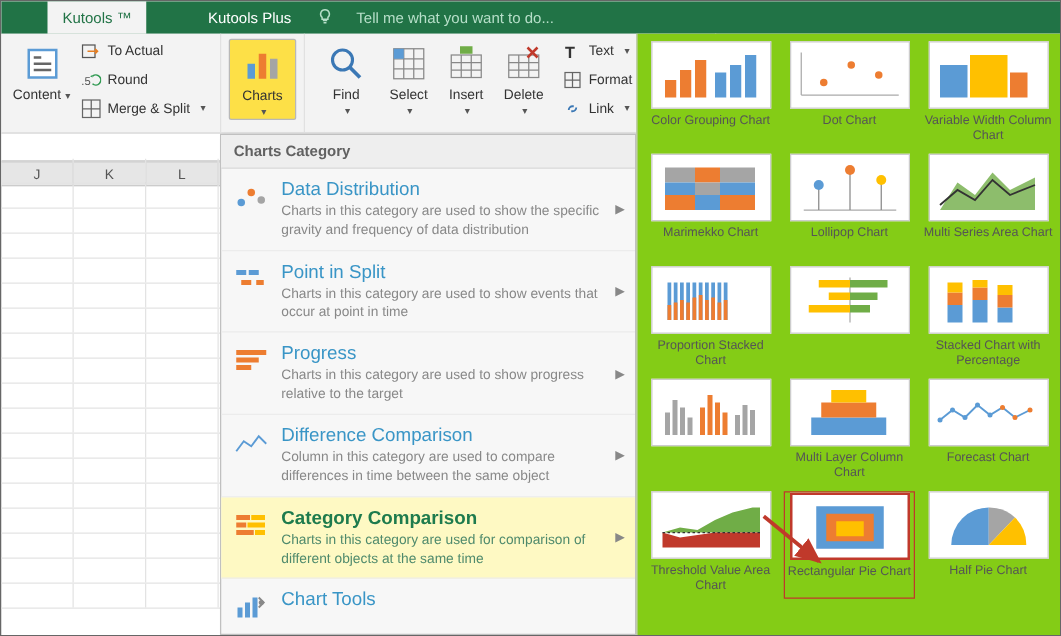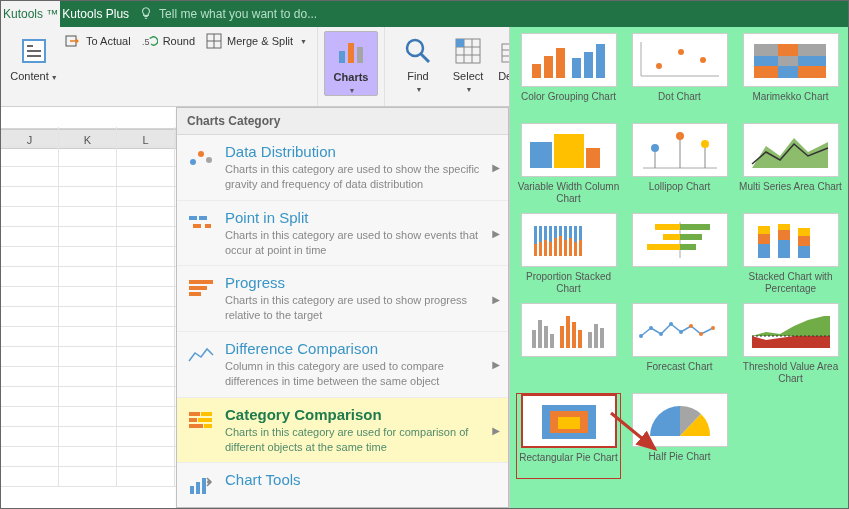--- a/index.html
+++ b/index.html
@@ -1,51 +1,51 @@
 <!DOCTYPE html>
 <html><head>
 <meta charset="utf-8">
 <style>
   * { box-sizing: border-box; margin: 0; padding: 0; }
   body { font-family: "Segoe UI", Arial, sans-serif; font-size: 12px; color: #333; background: #fff; width: 849px; height: 509px; overflow: hidden; position: relative; border: 1px solid #666; }
   .tabbar { background: #217346; height: 26px; display: flex; align-items: stretch; }
-  .tab { padding: 0 2px; display: flex; align-items: center; color: #fff; cursor: pointer; font-size: 12px; }
+  .tab { padding: 0 12px; display: flex; align-items: center; color: #fff; cursor: pointer; font-size: 12px; margin-left: 37px; }
   .tab.active { background: #f3f3f3; color: #217346; font-weight: 500; }
-  .tellme { flex: 1; display: flex; align-items: center; color: #b7dfc9; padding-left: 8px; gap: 6px; }
+  .tellme { flex: 1; display: flex; align-items: center; color: #b7dfc9; padding-left: 8px; gap: 18px; }
   .ribbon { background: #f3f3f3; height: 80px; border-bottom: 1px solid #d0d0d0; display: flex; }
   .group { display: flex; align-items: flex-start; padding: 4px 6px 0 6px; border-right: 1px solid #e1e1e1; }
   .big-btn { display: flex; flex-direction: column; align-items: center; width: 54px; padding-top: 4px; gap: 3px; cursor: pointer; }
   .big-btn .ic { width: 32px; height: 32px; display: flex; align-items: center; justify-content: center; }
   .big-btn .lbl { font-size: 11px; text-align: center; line-height: 1.1; }
-  .small-btns { display: flex; flex-direction: row; gap: 3px; }
+  .small-btns { display: flex; flex-direction: column; gap: 3px; }
   .small-btn { display: flex; align-items: center; gap: 5px; padding: 2px 4px; font-size: 11px; cursor: pointer; }
   .small-btn .sic { width: 16px; height: 16px; display: flex; align-items: center; justify-content: center; }
   .caret { font-size: 7px; color: #555; margin-left: 2px; }
-  .charts-btn { background: #c4b5fd; border: 1px solid #b8b8b8; border-radius: 2px; font-weight: bold; }
+  .charts-btn { background: #fde047; border: 1px solid #b8b8b8; border-radius: 2px; }
   .gridarea { position: absolute; top: 106px; left: 0; width: 175px; height: 403px; }
   .colhdr { height: 20px; display: flex; background: #e6e6e6; border-top:1px solid #ccc; border-bottom: 1px solid #ccc; }
   .colhdr div { width: 58px; text-align: center; font-size: 11px; color: #555; border-right: 1px solid #ccc; line-height: 20px; }
   .gridlines { position: absolute; top: 20px; left: 0; right: 0; bottom: 0; }
   .gridlines .row { height: 20px; border-bottom: 1px solid #e3e3e3; display:flex; }
   .gridlines .row div { width:58px; border-right:1px solid #e3e3e3; }
 
   .dropdown { position: absolute; left: 175px; top: 106px; width: 333px; background: #f7f7f7; border: 1px solid #c0c0c0; box-shadow: 2px 2px 4px rgba(0,0,0,.15); }
   .dd-header { background: #eee; padding: 6px 10px; font-size: 12px; color: #616161; border-bottom: 1px solid #d9d9d9; font-weight:600;}
   .dd-item { display: flex; gap: 10px; padding: 8px 10px; border-bottom: 1px solid #ececec; position: relative; cursor: pointer; }
   .dd-item .dd-ic { width: 28px; height: 28px; flex: 0 0 28px; display:flex; align-items:center; justify-content:center; }
   .dd-item .dd-txt { flex: 1; }
   .dd-item .dd-title { color: #3995c6; font-size: 15px; margin-bottom: 2px; }
   .dd-item .dd-desc { color: #888; font-size: 11px; line-height: 1.35; }
   .dd-item .arrow { position: absolute; right: 8px; top: 50%; transform: translateY(-50%); color: #888; font-size: 10px; }
   .dd-item.selected { background: #fef9c3; }
   .dd-item.selected .dd-title { color: #1e7b4d; font-weight: 600; }
   .dd-item.selected .dd-desc { color: #4f8a6c; }
   .dd-item.last { border-bottom: none; }
 
-  .gallery { position: absolute; left: 508px; top: 26px; right: 0; bottom: 0; background: #86efac; border-left: 1px solid #ccc; padding: 6px 0 6px 6px; display: flex; flex-wrap: wrap; gap: 6px 6px; align-content: flex-start; }
+  .gallery { position: absolute; left: 508px; top: 26px; right: 0; bottom: 0; background: #84cc16; border-left: 1px solid #ccc; padding: 6px 0 6px 6px; display: flex; flex-wrap: wrap; gap: 6px 6px; align-content: flex-start; }
   .gitem { width: 105px; display: flex; flex-direction: column; align-items: center; gap: 4px; cursor: pointer; padding-bottom: 2px;}
   .gitem .thumb { width: 96px; height: 54px; border: 1px solid #ccc; background: #fff; display: flex; align-items: center; justify-content: center; }
   .gitem .glbl { font-size: 10px; color: #555; text-align: center; line-height: 1.15; height: 24px; }
   .gitem.highlight .thumb { border: 2px solid #c0392b; }
   .gitem.highlight { border: 1px solid #c0392b; }
   .redarrow { position: absolute; left: 606px; top: 408px; pointer-events: none; z-index: 5; }
 </style>
 </head>
 <body>
 
@@ -146,20 +146,33 @@
       <span class="lbl"><span>Select</span><br><span class="caret">▼</span></span>
     </div>
     <div class="big-btn" style="width:46px">
       <div class="ic">
           <svg width="30" height="30">
             <rect x="3" y="8" width="24" height="18" fill="none" stroke="#888"></rect>
             <line x1="3" y1="14" x2="27" y2="14" stroke="#888"></line>
             <line x1="3" y1="20" x2="27" y2="20" stroke="#888"></line>
             <line x1="11" y1="8" x2="11" y2="26" stroke="#888"></line>
             <line x1="19" y1="8" x2="19" y2="26" stroke="#888"></line>
+            <rect x="10" y="1" width="10" height="6" fill="#70ad47"></rect>
+          </svg>
+        </div>
+      <span class="lbl"><span>Insert</span><br><span class="caret">▼</span></span>
+    </div>
+    <div class="big-btn" style="width:46px">
+      <div class="ic">
+          <svg width="30" height="30">
+            <rect x="3" y="8" width="24" height="18" fill="none" stroke="#888"></rect>
+            <line x1="3" y1="14" x2="27" y2="14" stroke="#888"></line>
+            <line x1="3" y1="20" x2="27" y2="20" stroke="#888"></line>
+            <line x1="11" y1="8" x2="11" y2="26" stroke="#888"></line>
+            <line x1="19" y1="8" x2="19" y2="26" stroke="#888"></line>
             <path d="M18 2l8 8M26 2l-8 8" stroke="#c0392b" stroke-width="2"></path>
           </svg>
         </div>
       <span class="lbl"><span>Delete</span><br><span class="caret">▼</span></span>
     </div>
     <div class="small-btns" style="margin-left:4px">
       <div class="small-btn">
           <span class="sic">
             <svg width="14" height="14">
               <text x="1" y="12" font-size="13" font-weight="bold" fill="#333">T</text>
@@ -426,43 +439,43 @@
           <circle cx="46" cy="16" r="3" fill="#ed7d31"></circle>
           <circle cx="68" cy="24" r="3" fill="#ed7d31"></circle>
         </svg>
       </div>
     <div class="glbl">Dot Chart</div>
   </div>
 
   <div class="gitem">
     <div class="thumb">
         <svg width="90" height="48">
+          <rect x="6" y="16" width="22" height="26" fill="#5b9bd5"></rect>
+          <rect x="30" y="8" width="30" height="34" fill="#ffc000"></rect>
+          <rect x="62" y="22" width="14" height="20" fill="#ed7d31"></rect>
+        </svg>
+      </div>
+    <div class="glbl">Variable Width Column Chart</div>
+  </div>
+
+  <div class="gitem">
+    <div class="thumb">
+        <svg width="90" height="48">
           <rect x="8" y="8" width="24" height="12" fill="#a5a5a5"></rect>
           <rect x="32" y="8" width="20" height="12" fill="#ed7d31"></rect>
           <rect x="52" y="8" width="28" height="12" fill="#a5a5a5"></rect>
           <rect x="8" y="20" width="24" height="10" fill="#5b9bd5"></rect>
           <rect x="32" y="20" width="20" height="10" fill="#a5a5a5"></rect>
           <rect x="52" y="20" width="28" height="10" fill="#5b9bd5"></rect>
           <rect x="8" y="30" width="24" height="12" fill="#ed7d31"></rect>
           <rect x="32" y="30" width="20" height="12" fill="#5b9bd5"></rect>
           <rect x="52" y="30" width="28" height="12" fill="#ed7d31"></rect>
         </svg>
       </div>
     <div class="glbl">Marimekko Chart</div>
-  </div>
-
-  <div class="gitem">
-    <div class="thumb">
-        <svg width="90" height="48">
-          <rect x="6" y="16" width="22" height="26" fill="#5b9bd5"></rect>
-          <rect x="30" y="8" width="30" height="34" fill="#ffc000"></rect>
-          <rect x="62" y="22" width="14" height="20" fill="#ed7d31"></rect>
-        </svg>
-      </div>
-    <div class="glbl">Variable Width Column Chart</div>
   </div>
 
   <div class="gitem">
     <div class="thumb">
         <svg width="90" height="48">
           <line x1="8" y1="42" x2="82" y2="42" stroke="#aaa"></line>
           <line x1="20" y1="42" x2="20" y2="24" stroke="#888"></line>
           <circle cx="20" cy="22" r="4" fill="#5b9bd5"></circle>
           <line x1="45" y1="42" x2="45" y2="12" stroke="#888"></line>
           <circle cx="45" cy="10" r="4" fill="#ed7d31"></circle>
@@ -569,20 +582,30 @@
           </g>
           <g fill="#a5a5a5">
             <rect x="64" y="26" width="4" height="16"></rect>
             <rect x="70" y="18" width="4" height="24"></rect>
             <rect x="76" y="22" width="4" height="20"></rect>
           </g>
         </svg>
       </div>
   </div>
 
+  <div class="gitem">
+    <div class="thumb">
+        <svg width="90" height="48">
+          <rect x="14" y="28" width="60" height="14" fill="#5b9bd5"></rect>
+          <rect x="22" y="16" width="44" height="12" fill="#ed7d31"></rect>
+          <rect x="30" y="6" width="28" height="10" fill="#ffc000"></rect>
+        </svg>
+      </div>
+    <div class="glbl">Multi Layer Column Chart</div>
+  </div>
 
   <div class="gitem">
     <div class="thumb">
         <svg width="90" height="48">
           <polyline points="6,30 16,22 26,28 36,18 46,26 56,20 66,28 78,22" fill="none" stroke="#5b9bd5" stroke-width="1.5"></polyline>
           <circle cx="6" cy="30" r="2" fill="#5b9bd5"></circle>
           <circle cx="16" cy="22" r="2" fill="#5b9bd5"></circle>
           <circle cx="26" cy="28" r="2" fill="#5b9bd5"></circle>
           <circle cx="36" cy="18" r="2" fill="#5b9bd5"></circle>
           <circle cx="46" cy="26" r="2" fill="#5b9bd5"></circle>

